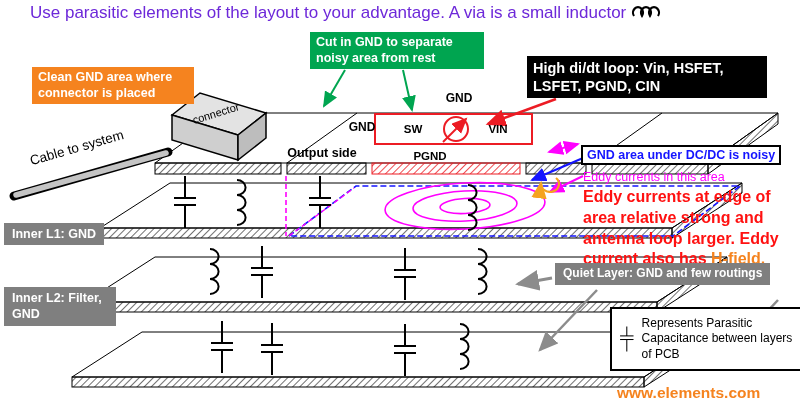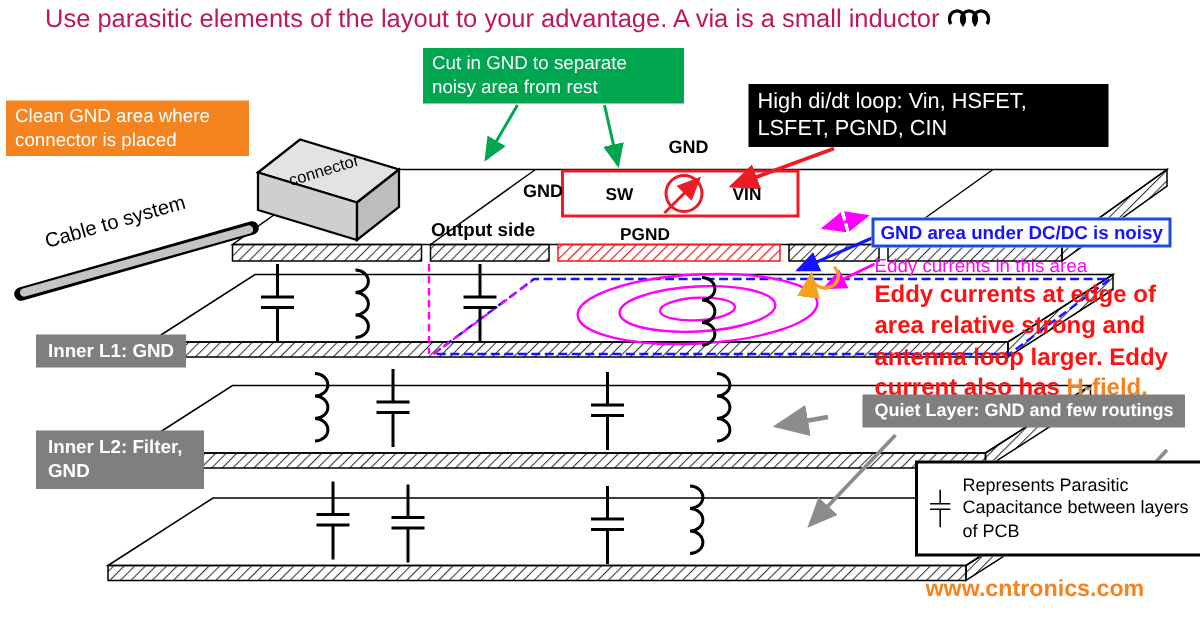--- a/index.html
+++ b/index.html
@@ -1,32 +1,32 @@
 <!DOCTYPE html>
 <html><head>
 <meta charset="utf-8">
 <style>
   html,body{margin:0;padding:0;background:#fff;}
   #stage{position:relative;width:800px;height:418px;background:#fff;overflow:hidden;
          font-family:"Liberation Sans",sans-serif;}
   #art{position:absolute;left:0;top:0;}
   .abs{position:absolute;}
-  #title{left:30px;top:3px;font-size:17px;color:#be185d;white-space:nowrap;}
+  #title{left:30px;top:3px;font-size:17px;color:#6d28d9;white-space:nowrap;}
   #title svg{vertical-align:-3px;margin-left:4px;}
-  .callout{color:#fff;font-weight:normal;padding:3px 6px;line-height:1.25;}
+  .callout{color:#fff;font-weight:bold;padding:3px 6px;line-height:1.25;margin-left:28px;}
   #clean-gnd{left:4px;top:67px;width:150px;background:#F5831F;font-size:12.5px;}
   #cut-gnd{left:282px;top:32px;width:162px;background:#00A550;font-size:12.5px;}
   #high-didt{left:499px;top:56px;width:228px;background:#000000;font-size:14.5px;}
   .graybox{background:#7F7F7F;color:#fff;font-weight:bold;font-size:12.5px;
-           padding:3px 8px;line-height:1.3;margin-left:20px;}
+           padding:3px 8px;line-height:1.3;}
   #l1-label{left:4px;top:223px;white-space:nowrap;}
   #l2-label{left:4px;top:287px;width:96px;}
   #bottom-label{left:4px;top:360px;width:112px;}
   #quiet-label{left:555px;top:263px;white-space:nowrap;font-size:12px;text-align:center;}
-  #gnd-noisy{left:581px;top:145px;border:2px solid #1d4ed8;color:#1414FF;background:#fff;
+  #gnd-noisy{left:581px;top:145px;border:2px solid #000000;color:#1414FF;background:#fff;
              font-weight:bold;font-size:12.5px;white-space:nowrap;padding:1px 4px;}
   #eddy-line{left:583px;top:170px;color:#FF00FF;font-weight:normal;font-size:12.5px;white-space:nowrap;}
   #eddy-detail{left:583px;top:187px;width:205px;font-size:16px;font-weight:bold;
                color:#FF1111;line-height:1.3;}
   #eddy-detail .orange{color:#F5831F;}
   #legend{left:610px;top:307px;width:182px;background:#fff;border:2px solid #000;
           display:flex;align-items:center;gap:6px;padding:4px 6px;}
   #legend .txt{font-size:12px;color:#000;line-height:1.3;}
   #watermark{left:617px;top:384px;color:#F5831F;font-weight:bold;font-size:15.5px;}
 </style>
@@ -195,15 +195,15 @@
       <g stroke="#000" stroke-width="2" fill="none">
         <line x1="17" y1="2" x2="17" y2="20"></line>
           <line x1="4" y1="20" x2="30" y2="20"></line>
         <line x1="4" y1="27" x2="30" y2="27"></line>
           <line x1="17" y1="27" x2="17" y2="50"></line>
       </g>
     </svg>
     <div class="txt">Represents Parasitic Capacitance between layers of PCB</div>
   </div>
 
-  <div id="watermark" class="abs">www.cntronics.com</div>
+  <div id="watermark" class="abs">www.elements.com</div>
 
 </div>
 
 </body></html>

